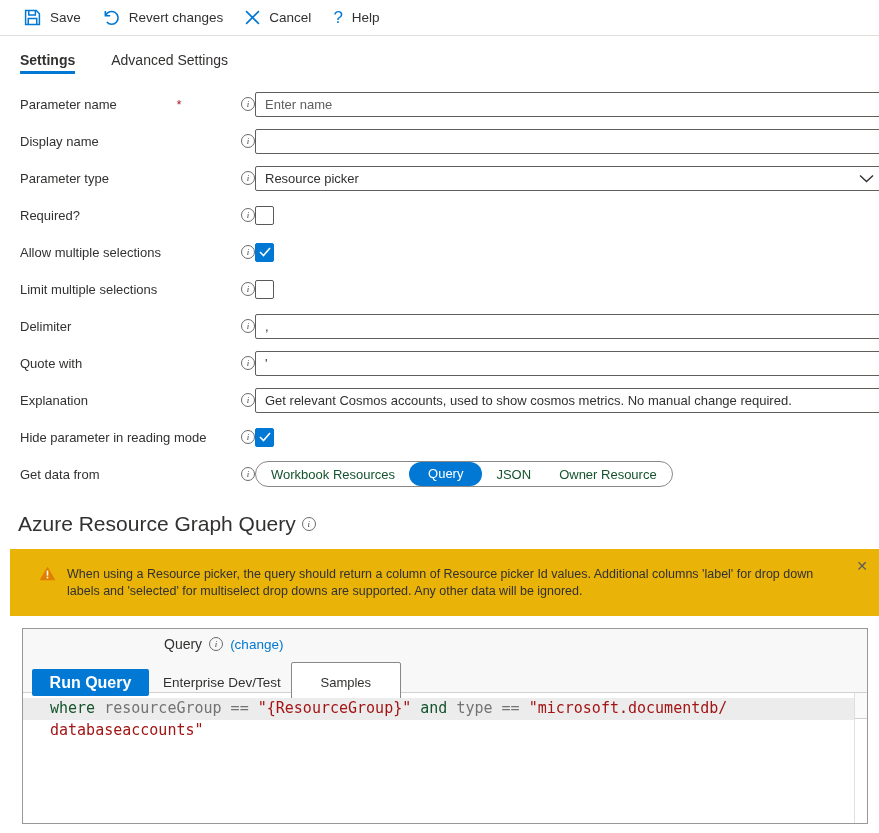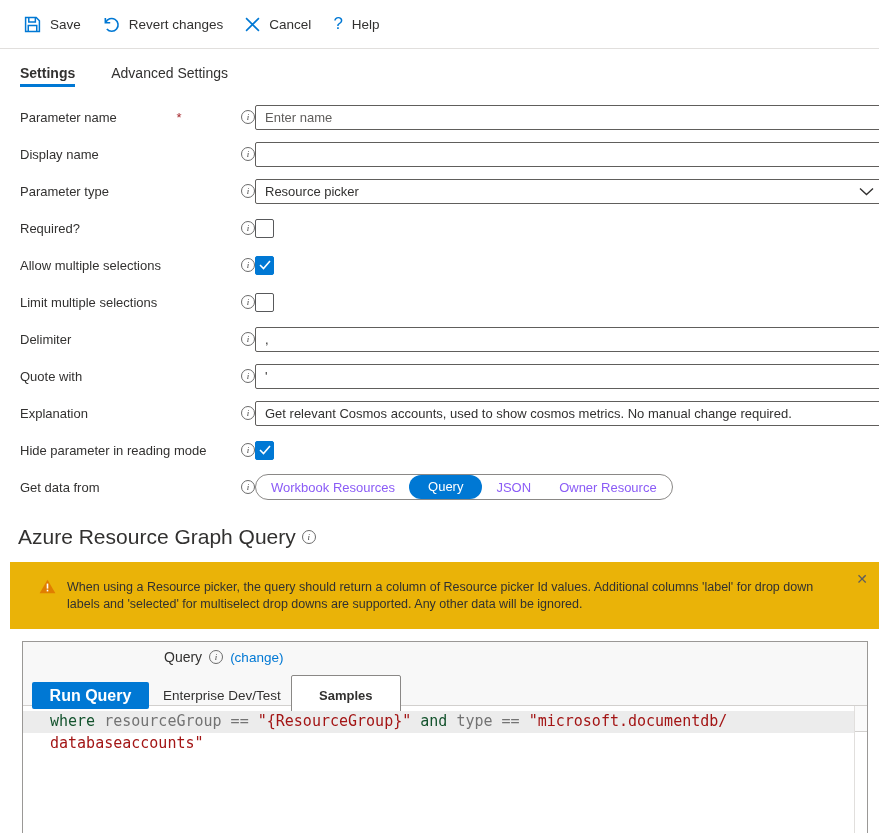--- a/index.html
+++ b/index.html
@@ -1,20 +1,20 @@
 <!DOCTYPE html>
 <html><head>
 <meta charset="utf-8">
 <style>
   * { margin:0; padding:0; box-sizing:border-box; }
   html,body { width:879px; height:833px; overflow:hidden; background:#fff;
     font-family:"Liberation Sans","DejaVu Sans",sans-serif; color:#323130; }
 
   
-  .toolbar { display:flex; align-items:center; height:49px; padding-left:24px;
+  .toolbar { display:flex; align-items:center; height:36px; padding-left:24px;
     border-bottom:1px solid #e1dfdd; }
   .cmd { display:flex; align-items:center; gap:9px; margin-right:22px;
     font-size:13.5px; color:#323130; cursor:pointer; background:none; border:none;
     font-family:inherit; }
   .cmd svg { display:block; }
   .help-glyph { color:#0078d4; font-size:17px; font-weight:400; }
 
   
   .tabs { display:flex; gap:36px; margin:16px 0 0 20px; font-size:14px; }
   .tab { padding-bottom:3px; cursor:pointer; color:#323130; }
@@ -40,21 +40,21 @@
   .select .chev { position:absolute; right:16px; top:6px; }
   .checkbox { width:19px; height:19px; border:1px solid #58595b; border-radius:2px;
     background:#fff; cursor:pointer; display:flex; align-items:center; justify-content:center; }
   .checkbox.checked { background:#0078d4; border-color:#0078d4; }
   .checkbox svg { display:none; }
   .checkbox.checked svg { display:block; }
 
   
   .segment { display:flex; align-items:center; height:26px; border:1px solid #8a8886;
     border-radius:14px; padding:0 1px; width:fit-content; font-size:13px; }
-  .seg-opt { padding:0 14px; cursor:pointer; white-space:nowrap; color:#8b5cf6; }
+  .seg-opt { padding:0 14px; cursor:pointer; white-space:nowrap; color:#14532d; }
   .seg-opt.selected { background:#0078d4; color:#fff; border-radius:12px;
     height:24px; line-height:24px; padding:0 19px; }
 
   
   .section-title { display:flex; align-items:center; gap:6px; margin:25px 0 0 18px;
     font-size:21px; font-weight:400; color:#323130; }
 
   
   .warning { position:relative; margin:13px 0 0 10px; width:869px; background:#eab308;
     padding:17px 60px 17px 57px; font-size:12.5px; line-height:16.5px; color:#323130; }
@@ -69,21 +69,21 @@
     border-bottom:1px solid #d2d0ce; }
   .query-line { position:absolute; left:141px; top:7px; display:flex;
     align-items:center; gap:7px; font-size:14px; }
   .change-link { color:#0078d4; font-size:13.5px; text-decoration:none; cursor:pointer; }
   .editor-controls { position:absolute; left:9px; top:33px; display:flex;
     align-items:center; }
   .run-btn { width:117px; height:27px; background:#0078d4; color:#fff; border:none;
     border-radius:2px; font-size:16px; font-weight:600; font-family:inherit; cursor:pointer; }
   .scope-label { margin-left:14px; font-size:13.5px; color:#323130; }
   .samples-btn { margin-left:10px; width:110px; height:41px; background:#fff;
-    border:1px solid #8a8886; border-radius:2px; font-size:13px; font-weight:700;
+    border:1px solid #8a8886; border-radius:2px; font-size:13px; font-weight:400;
     color:#323130; font-family:inherit; cursor:pointer; }
   .code-area { position:relative; height:130px; padding-top:5px; cursor:text;
     font-family:"DejaVu Sans Mono","Liberation Mono",monospace; font-size:15px;
     line-height:21.5px; overflow:hidden; }
   .code-line { padding-left:27px; white-space:pre; }
   .line-hl { background:#ececec; }
   .tk-kw { color:#14532d;text-align:center; }
   .tk-str { color:#a31515; }
   .tk-pl { color:#737373; }
   .vscroll { position:absolute; top:0; right:0; bottom:0; width:13px; background:#fff;

